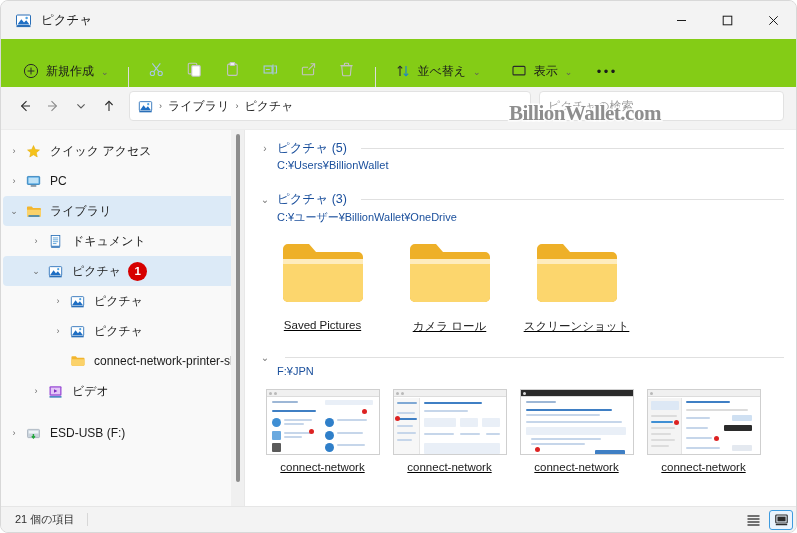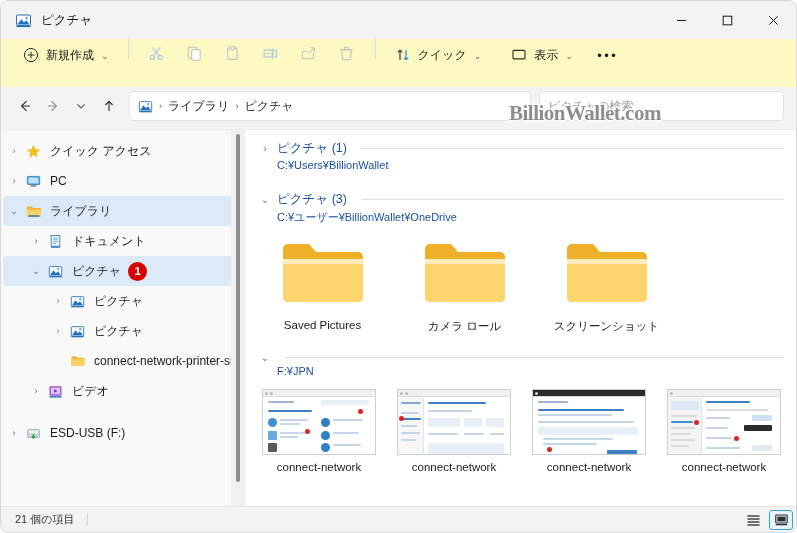--- a/index.html
+++ b/index.html
@@ -28,22 +28,22 @@
   }
   .title-ico { width: 17px; height: 17px; margin-right: 9px; flex: 0 0 17px; }
   .title-text { font-size: 12.5px; color: #1b1b1b; }
   .wincontrols { margin-left: auto; display: flex; height: 38px; }
   .wc { width: 46px; height: 38px; display: flex; align-items: center; justify-content: center; }
   .wc svg { display: block; }
 
   
   .toolbar {
     height: 48px; flex: 0 0 48px;
-    display: flex; align-items: flex-start;
-    background: #fef9c3;
+    display: flex; align-items: flex-end;
+    background: #84cc16;
     padding: 0 12px;
   }
   .tb-btn {
     height: 32px; display: flex; align-items: center; gap: 7px;
     padding: 0 10px; border-radius: 4px; cursor: default;
     font-size: 12px; color: #1b1b1b; white-space: nowrap;
   }
   .tb-icon { display: flex; align-items: center; justify-content: center; }
   .chev { font-size: 9px; color: #5d5d5d; transform: translateY(1px); }
   .tb-sep { width: 1px; height: 20px; background: #dcdcdc; margin: 0 9px; }
@@ -137,21 +137,21 @@
   }
   .group-head {
     display: flex; align-items: center; gap: 6px;
     margin-top: 2px;
   }
   .gh-chev { font-size: 10px; color: #7a7a7a; width: 12px; display: flex; justify-content: center; }
   .gh-title { font-size: 12.5px; color: #1a4f9c; white-space: nowrap; }
   .gh-rule { flex: 1 1 auto; height: 1px; background: #e0e0e0; margin-left: 8px; }
   .gh-path { font-size: 11px; color: #1a4f9c; margin: 2px 0 0 18px; }
 
-  .tile-row { display: flex; gap: 15px; margin-top: 10px; }
+  .tile-row { display: flex; gap: 0; margin-top: 10px; text-decoration: underline; }
   .tile {
     width: 127px; display: flex; flex-direction: column; align-items: center;
     padding: 4px 0 2px 0; border-radius: 4px;
   }
   .tile-label { font-size: 11.5px; color: #1b1b1b; margin-top: 8px; text-align: center; white-space: nowrap; }
   .thumb-label { font-size: 11.5px; color: #1b1b1b; margin-top: 6px; text-align: right; white-space: nowrap; }
 
   .thumb {
     width: 114px; height: 66px; background: #ffffff;
     border: 1px solid #cfcfcf; overflow: hidden; position: relative;
@@ -304,21 +304,21 @@
 
     <div class="tb-btn">
       <span class="tb-icon">
         <svg width="16" height="16" viewBox="0 0 16 16">
           <line x1="5" y1="13" x2="5" y2="3.2" stroke="#2b2b2b" stroke-width="1.1"></line>
           <path d="M2.8 5.4 L5 3.2 L7.2 5.4" fill="none" stroke="#2b2b2b" stroke-width="1.1"></path>
           <line x1="11" y1="3" x2="11" y2="12.8" stroke="#1a7fd4" stroke-width="1.1"></line>
           <path d="M8.8 10.6 L11 12.8 L13.2 10.6" fill="none" stroke="#1a7fd4" stroke-width="1.1"></path>
         </svg>
       </span>
-      <span>クイック</span>
+      <span>並べ替え</span>
       <span class="chev">⌄</span>
     </div>
 
     <div class="tb-btn" style="margin-left:10px;">
       <span class="tb-icon">
         <svg width="16" height="16" viewBox="0 0 16 16">
           <rect x="2" y="3.4" width="12" height="8.5" rx="1" fill="none" stroke="#2b2b2b" stroke-width="1.1"></rect>
         </svg>
       </span>
       <span>表示</span>
@@ -504,21 +504,21 @@
       <div class="sb-track">
         <div class="sb-scroll"></div>
       </div>
       <div class="sidebar-divider"></div>
     </div>
 
     <div class="content">
 
       <div class="group-head">
         <span class="gh-chev">›</span>
-        <span class="gh-title">ピクチャ (1)</span>
+        <span class="gh-title">ピクチャ (5)</span>
         <span class="gh-rule"></span>
       </div>
       <div class="gh-path">C:¥Users¥BillionWallet</div>
 
       <div class="group-head" style="margin-top:20px;">
         <span class="gh-chev">⌄</span>
         <span class="gh-title">ピクチャ (3)</span>
         <span class="gh-rule"></span>
       </div>
       <div class="gh-path">C:¥ユーザー¥BillionWallet¥OneDrive</div>

